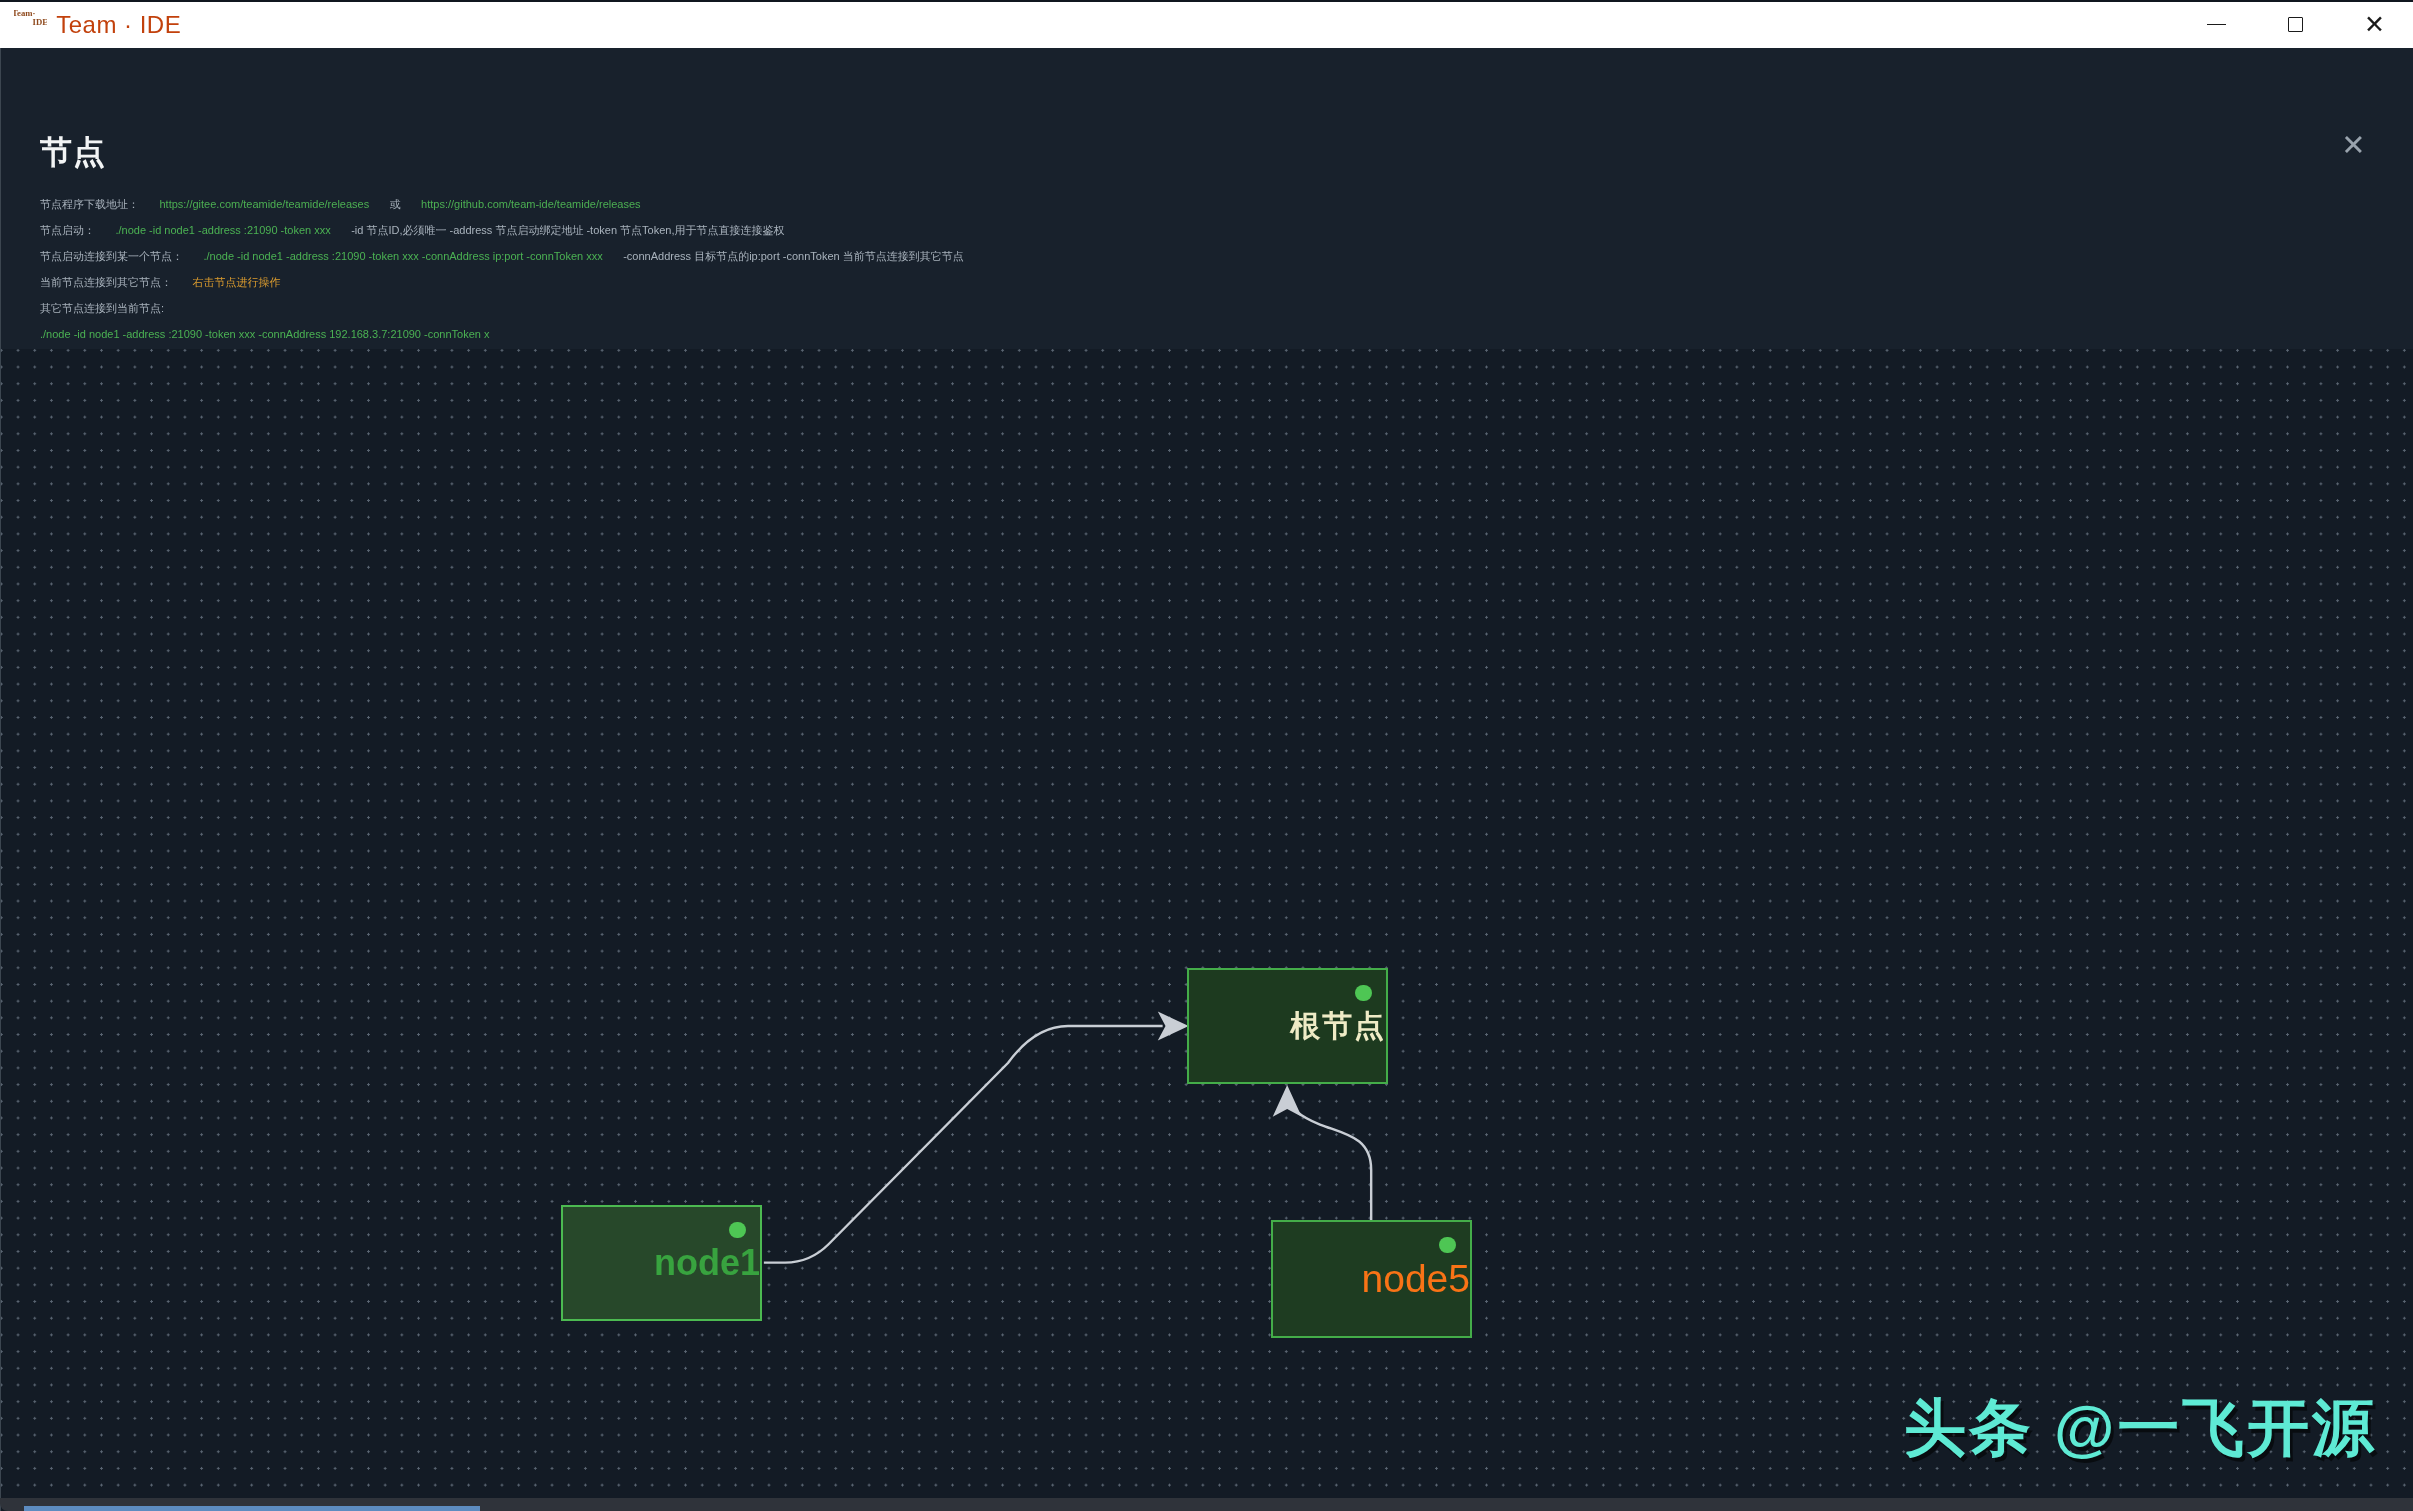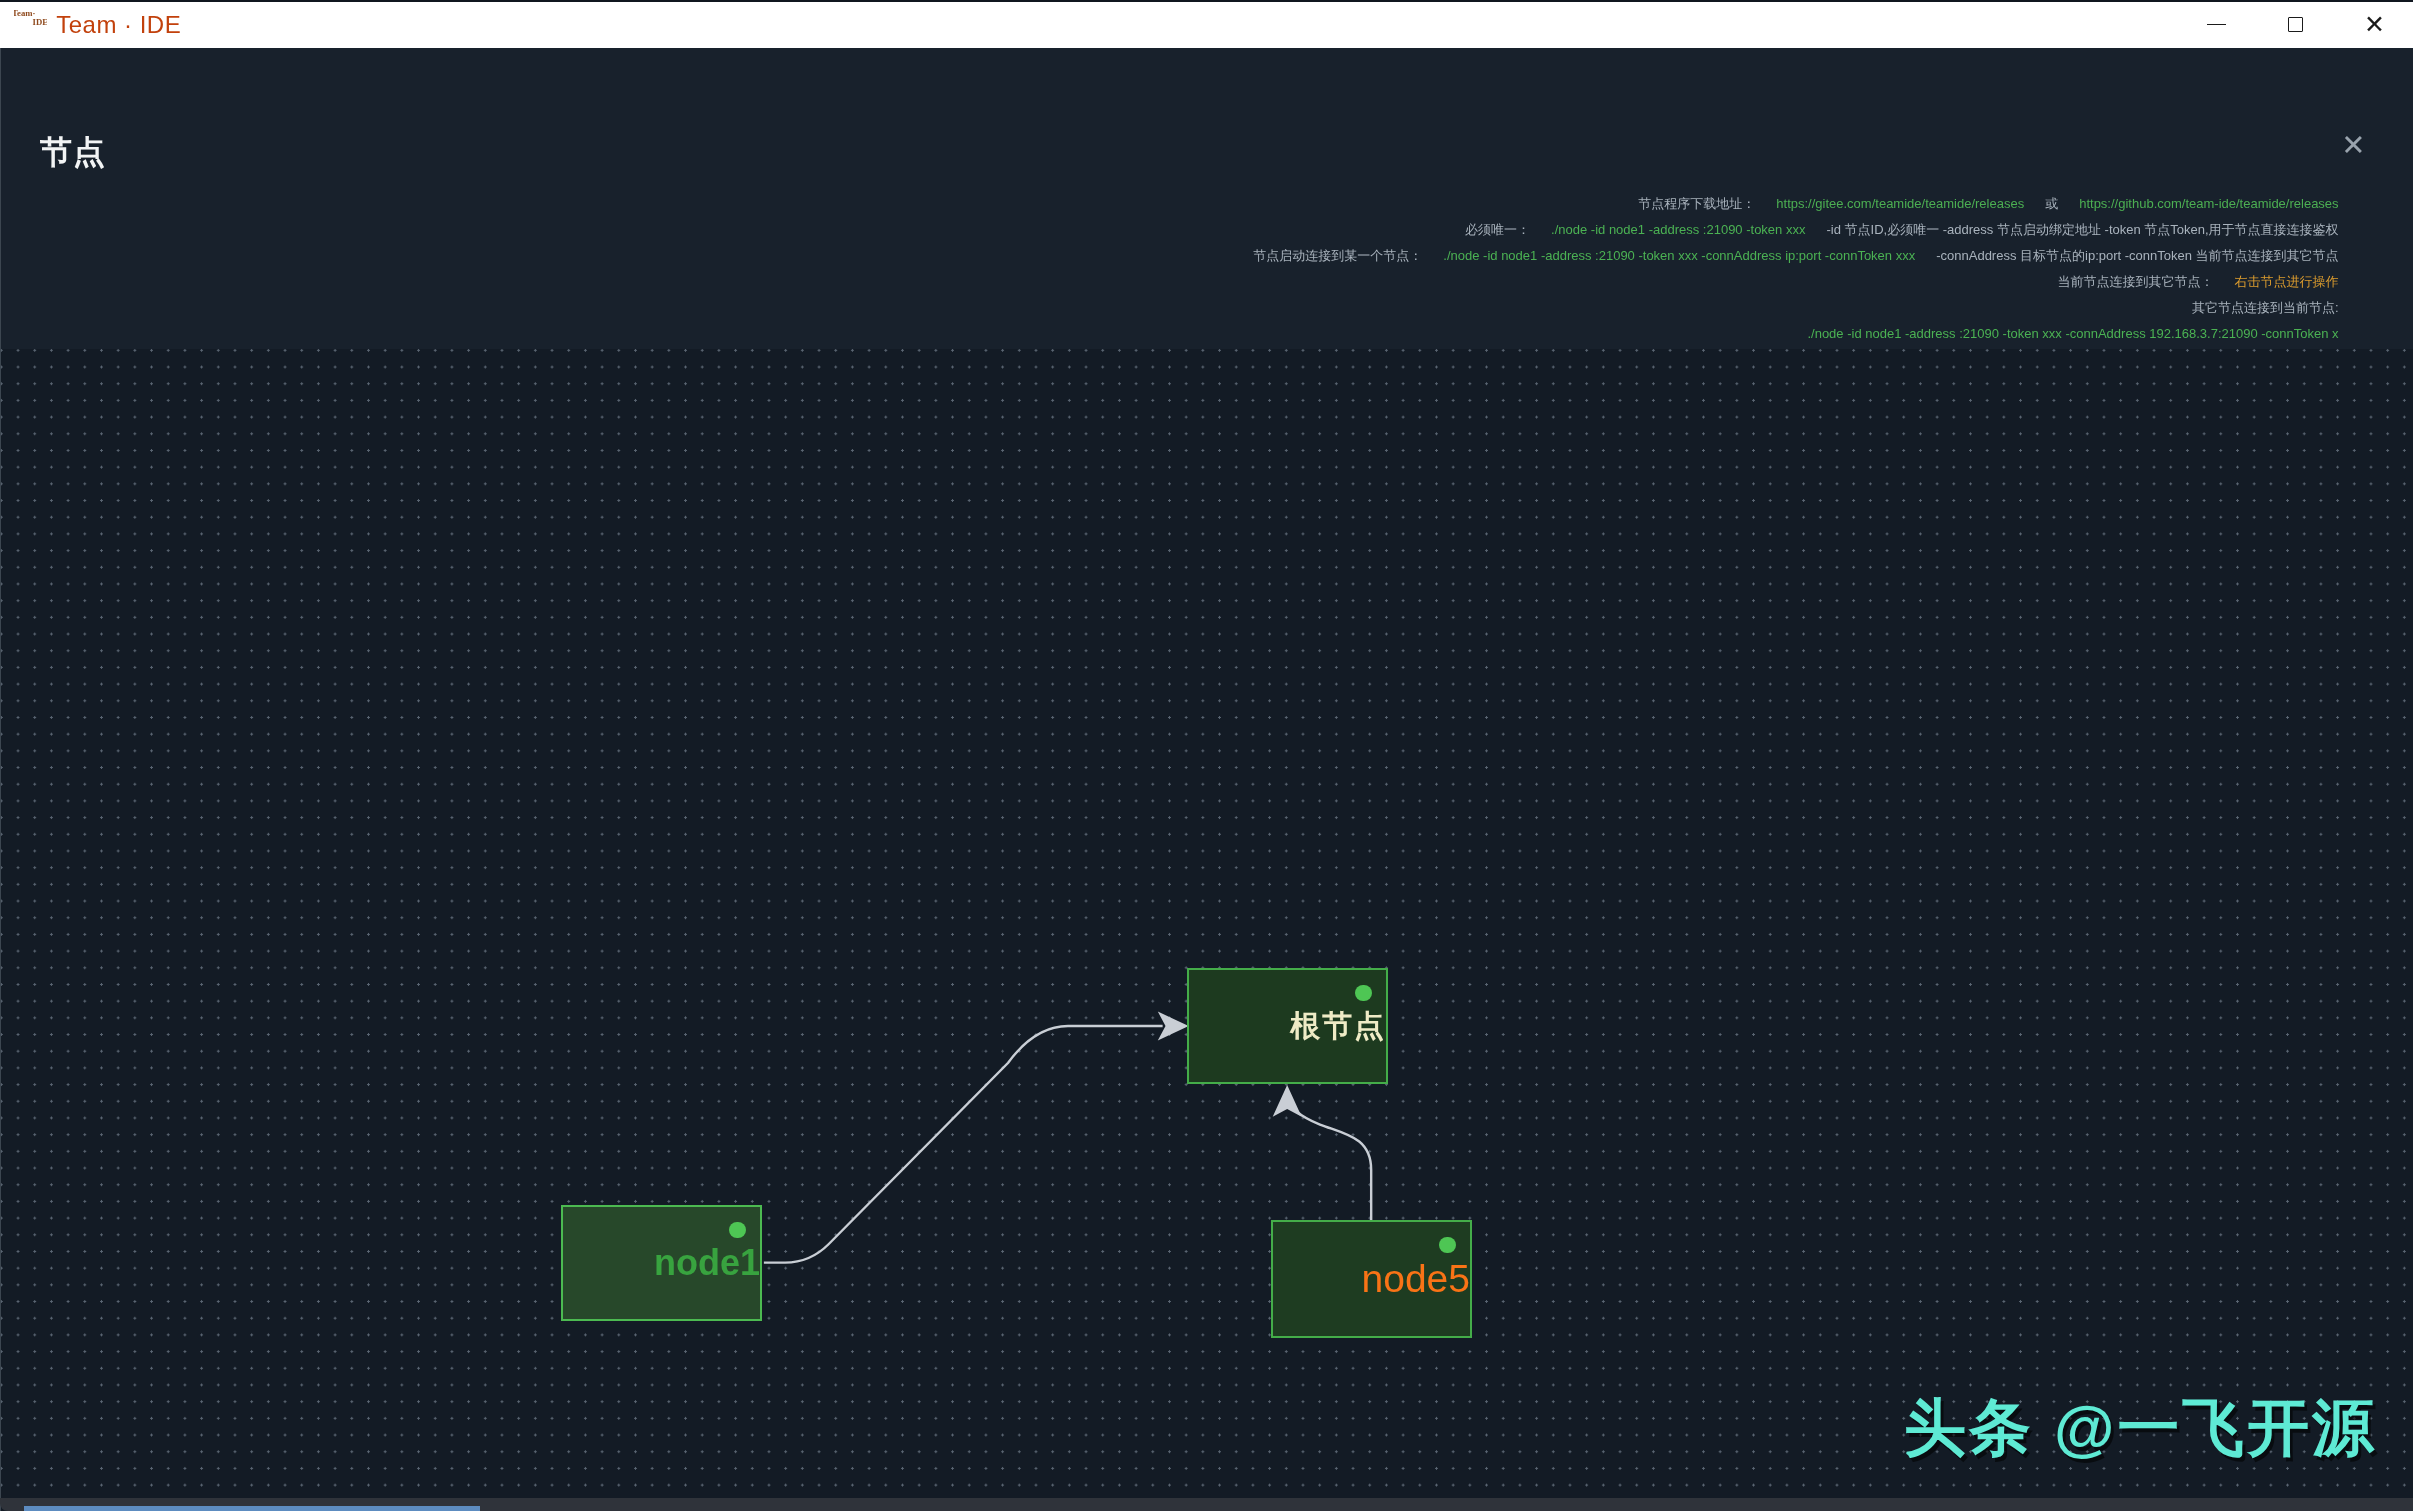--- a/index.html
+++ b/index.html
@@ -62,23 +62,22 @@
   }
   .panel-close {
     position: absolute; right: 41px; top: 77px;
     width: 39px; height: 39px;
     display: flex; align-items: center; justify-content: center;
     font-size: 29px; color: #99a3ad; cursor: pointer;
   }
 
   .panel-lines {
     position: absolute; left: 39px; top: 143px; right: 58px;
-    font-size: 13px; line-height: 26px;
+    font-size: 11px; line-height: 26px;
     white-space: nowrap;
-    text-align: right;
   }
   .panel-lines .row { height: 26px; }
   .part { margin-right: 17.4px; }
   .lbl   { color: #a9b3bd; }
   .lnk   { color: #4caf52; text-decoration: none; cursor: pointer; }
   .cmd   { color: #4bb253; }
   .note  { color: #a9b3bd; }
   .action{ color: #dd9d2e; cursor: pointer; }
 
   
@@ -168,21 +167,21 @@
     </div>
 
     <div class="panel-lines">
       <div class="row">
         <span class="part lbl">节点程序下载地址：</span>
         <span class="part lnk">https://gitee.com/teamide/teamide/releases</span>
         <span class="part lbl">或</span>
         <span class="part lnk">https://github.com/team-ide/teamide/releases</span>
       </div>
       <div class="row">
-        <span class="part lbl">必须唯一：</span>
+        <span class="part lbl">节点启动：</span>
         <span class="part cmd">./node -id node1 -address :21090 -token xxx</span>
         <span class="part note">-id 节点ID,必须唯一 -address 节点启动绑定地址 -token 节点Token,用于节点直接连接鉴权</span>
       </div>
       <div class="row">
         <span class="part lbl">节点启动连接到某一个节点：</span>
         <span class="part cmd">./node -id node1 -address :21090 -token xxx -connAddress ip:port -connToken xxx</span>
         <span class="part note">-connAddress 目标节点的ip:port -connToken 当前节点连接到其它节点</span>
       </div>
       <div class="row">
         <span class="part lbl">当前节点连接到其它节点：</span>

